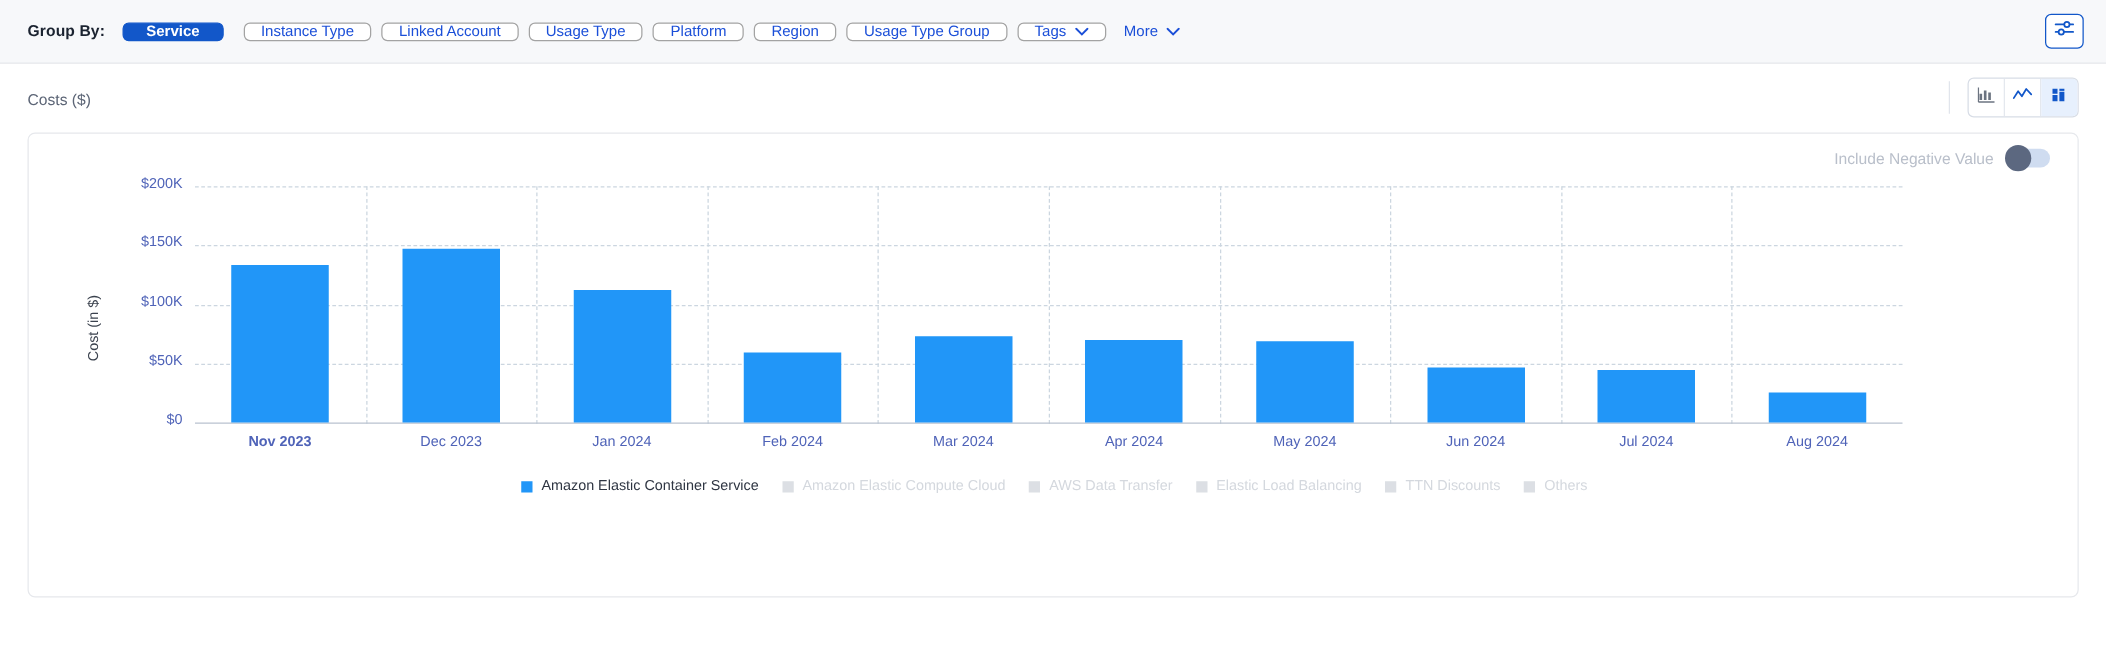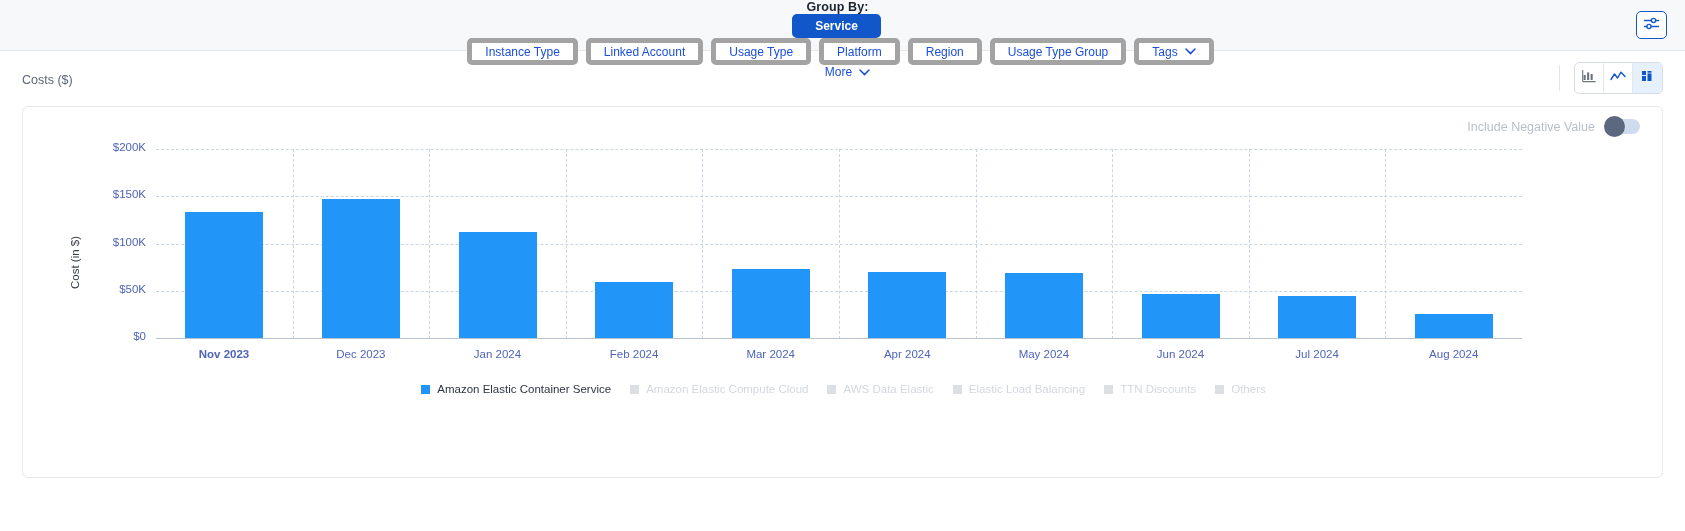--- a/index.html
+++ b/index.html
@@ -19,33 +19,32 @@
 
   
   .groupby-bar {
     height: 51px;
     background: #f7f8fa;
     border-bottom: 1px solid #e6e8ec;
     display: flex;
     align-items: center;
     padding: 0 18px 0 22px;
     position: relative;
-    flex-direction: column;
   }
   .groupby-label {
     font-size: 12.5px;
     font-weight: bold;
     color: #1b2330;
     letter-spacing: .1px;
     margin-right: 14px;
     white-space: nowrap;
   }
   .chip {
-    height: 27px;
-    border: 5px solid #a3a3a3;
+    height: 15px;
+    border: 1px solid #a3a3a3;
     border-radius: 5px;
     background: #ffffff;
     color: #1b4fd8;
     font-size: 12px;
     font-family: "Liberation Sans", sans-serif;
     display: inline-flex;
     align-items: center;
     justify-content: center;
     padding: 0 13px;
     margin-right: 8px;
@@ -489,21 +488,21 @@
           <div class="legend-item">
             <span class="legend-swatch" style="background: rgb(33, 150, 248);"></span>
             <span class="legend-text">Amazon Elastic Container Service</span>
           </div>
           <div class="legend-item off">
             <span class="legend-swatch" style="background: rgb(220, 223, 228);"></span>
             <span class="legend-text">Amazon Elastic Compute Cloud</span>
           </div>
           <div class="legend-item off">
             <span class="legend-swatch" style="background: rgb(220, 223, 228);"></span>
-            <span class="legend-text">AWS Data Elastic</span>
+            <span class="legend-text">AWS Data Transfer</span>
           </div>
           <div class="legend-item off">
             <span class="legend-swatch" style="background: rgb(220, 223, 228);"></span>
             <span class="legend-text">Elastic Load Balancing</span>
           </div>
           <div class="legend-item off">
             <span class="legend-swatch" style="background: rgb(220, 223, 228);"></span>
             <span class="legend-text">TTN Discounts</span>
           </div>
           <div class="legend-item off">

